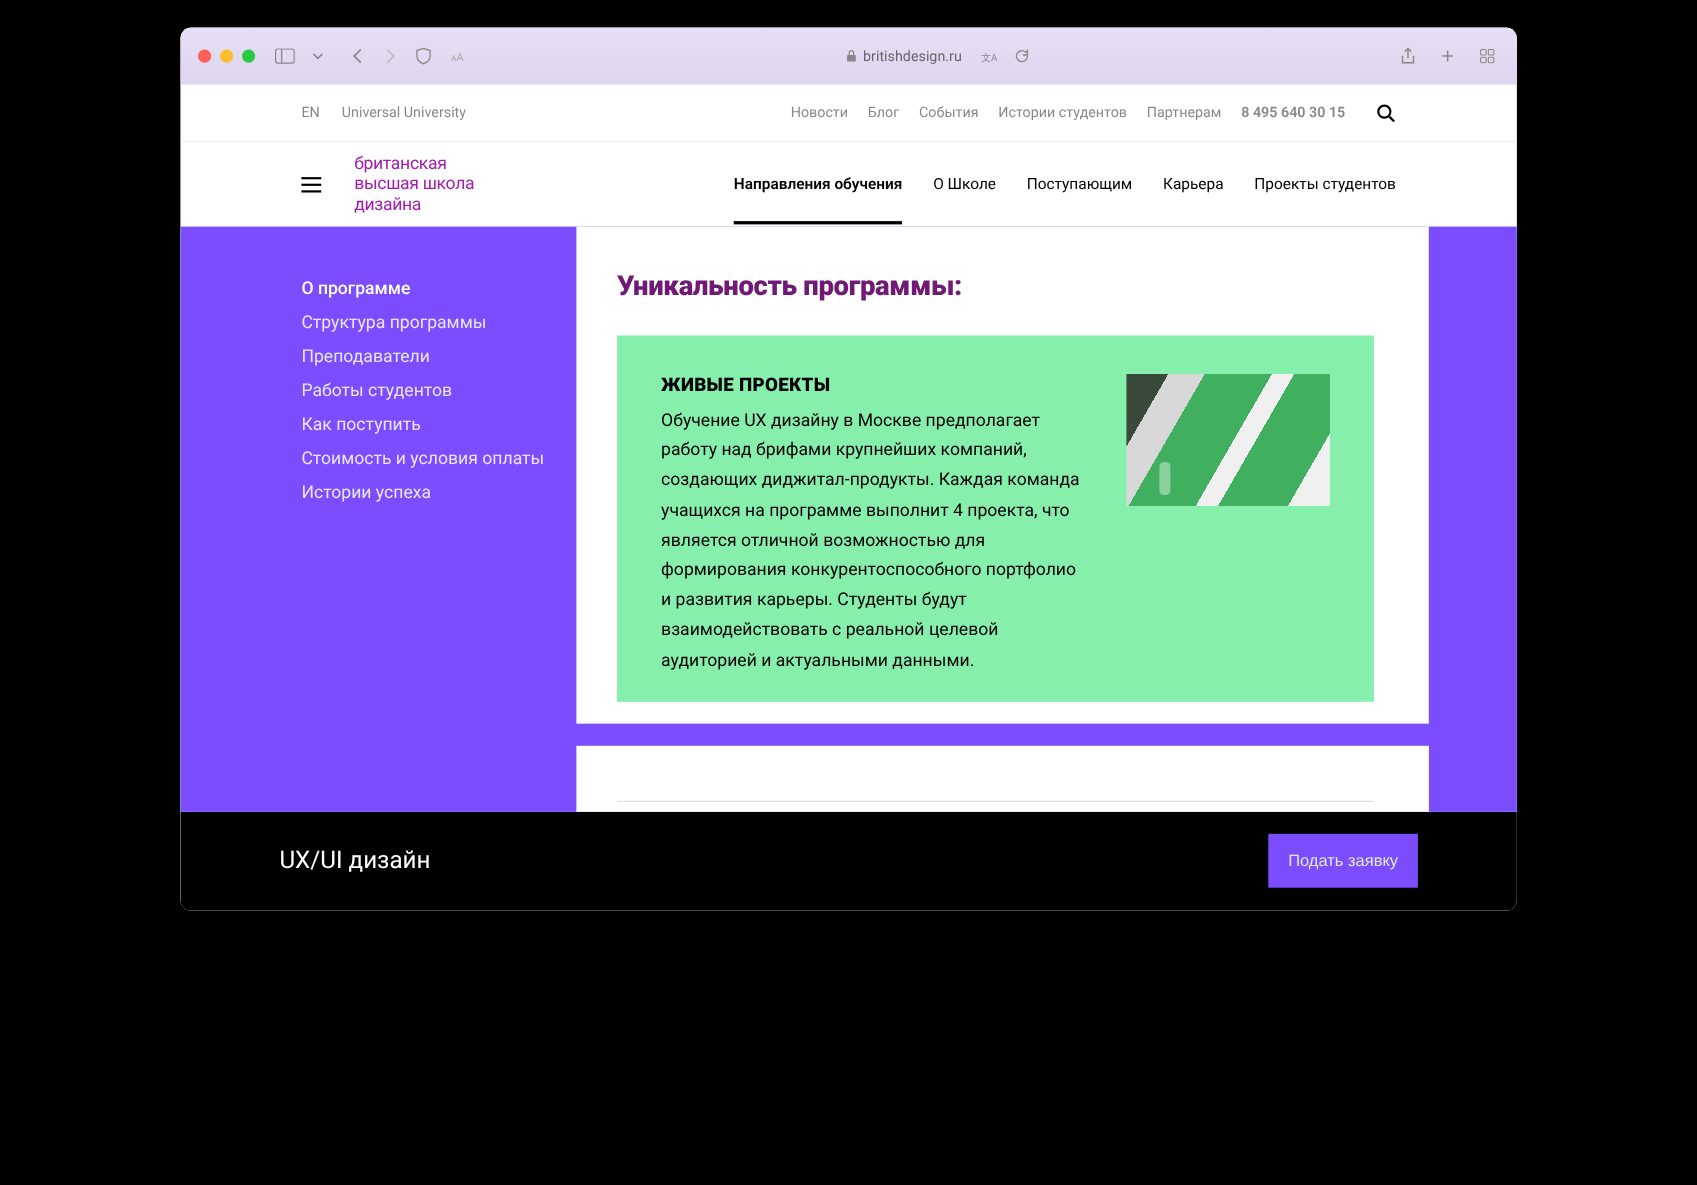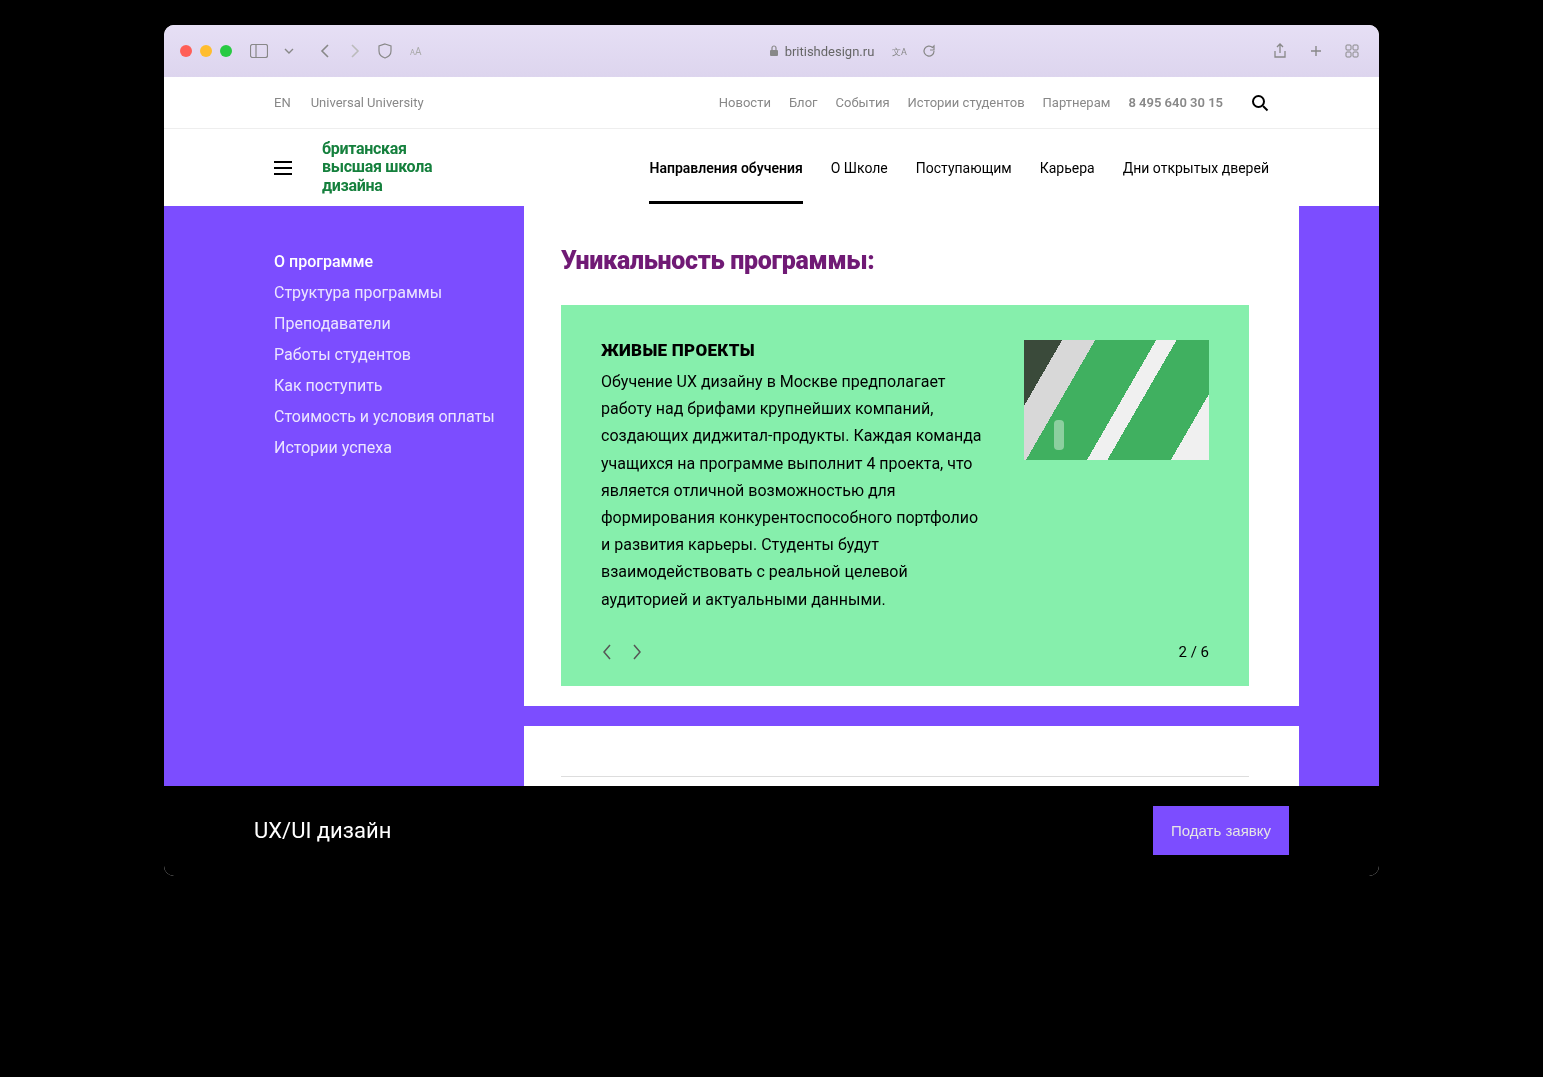--- a/index.html
+++ b/index.html
@@ -28,21 +28,21 @@
     .top-bar-left { display: flex; gap: 20px; }
     .top-bar-left a { color: #888; text-decoration: none; }
     .top-bar-right { margin-left: auto; display: flex; gap: 18px; align-items: center; }
     .top-bar-right a { color: #888; text-decoration: none; }
     .phone { color: #000; font-weight: 600; }
     .search-icon-top { margin-left: 10px; }
     
     .main-nav { height: 77px; display: flex; align-items: center; padding: 0 110px; }
     .hamburger { display: flex; flex-direction: column; gap: 4px; margin-right: 30px; cursor: pointer; }
     .hamburger span { width: 18px; height: 2px; background: #000; }
-    .logo { font-weight: 700; font-size: 16px; line-height: 1.15; color: #15803d; margin-right: auto; letter-spacing: -0.3px; }
+    .logo { font-weight: 400; font-size: 16px; line-height: 1.15; color: #a21caf; margin-right: auto; letter-spacing: -0.3px; }
     .nav-items { display: flex; gap: 28px; }
     .nav-item { font-size: 14px; color: #000; text-decoration: none; padding: 28px 0; position: relative; }
     .nav-item.active { font-weight: 600; }
     .nav-item.active::after { content: ''; position: absolute; bottom: 0; left: 0; right: 0; height: 3px; background: #000; }
     
     .purple-section { background: #7c4dff; display: flex; min-height: 500px; }
     .side-menu { width: 360px; padding: 40px 0 40px 110px; }
     .side-menu-item { color: #fff; font-size: 16px; padding: 6px 0; cursor: pointer; opacity: 0.85; }
     .side-menu-item.active { opacity: 1; font-weight: 500; }
     
@@ -195,21 +195,21 @@
     <div class="logo">
       <div>британская</div>
       <div>высшая школа</div>
       <div>дизайна</div>
     </div>
     <div class="nav-items">
       <a class="nav-item active">Направления обучения</a>
       <a class="nav-item">О Школе</a>
       <a class="nav-item">Поступающим</a>
       <a class="nav-item">Карьера</a>
-      <a class="nav-item">Дни открытых дверей</a>
+      <a class="nav-item">Проекты студентов</a>
     </div>
   </div>
 
   <div class="layout-row">
     <div class="purple-section" style="flex:1;">
       <div class="side-menu">
         <div class="side-menu-item active">О программе</div>
         <div class="side-menu-item">Структура программы</div>
         <div class="side-menu-item">Преподаватели</div>
         <div class="side-menu-item">Работы студентов</div>
@@ -222,35 +222,20 @@
           <div class="content-inner">
             <h2 class="section-title">Уникальность программы:</h2>
             <div class="card">
               <div class="card-body">
                 <div class="card-text">
                   <div class="card-title">ЖИВЫЕ ПРОЕКТЫ</div>
                   <div class="card-desc">Обучение UX дизайну в Москве предполагает работу над брифами крупнейших компаний, создающих диджитал-продукты. Каждая команда учащихся на программе выполнит 4 проекта, что является отличной возможностью для формирования конкурентоспособного портфолио и развития карьеры. Студенты будут взаимодействовать с реальной целевой аудиторией и актуальными данными.</div>
                 </div>
                 <div class="card-image"></div>
               </div>
-              <div class="card-controls">
-                <div class="arrows">
-                  <span class="arrow">
-                    <svg width="12" height="18" viewBox="0 0 12 18">
-                        <path d="M9 2L3 9l6 7" fill="none" stroke="#555" stroke-width="1.5"></path>
-                      </svg>
-                  </span>
-                  <span class="arrow">
-                    <svg width="12" height="18" viewBox="0 0 12 18">
-                        <path d="M3 2l6 7-6 7" fill="none" stroke="#555" stroke-width="1.5"></path>
-                      </svg>
-                  </span>
-                </div>
-                <div class="counter">2 / 6</div>
-              </div>
             </div>
           </div>
         </div>
         <div class="below-gap"></div>
         <div class="content-area" style="min-height:60px; position:relative;">
           <div style="position:absolute; left:37px; right:50px; top:50px; height:1px; background:#ddd;"></div>
         </div>
       </div>
     </div>
     <div class="purple-right-strip"></div>

